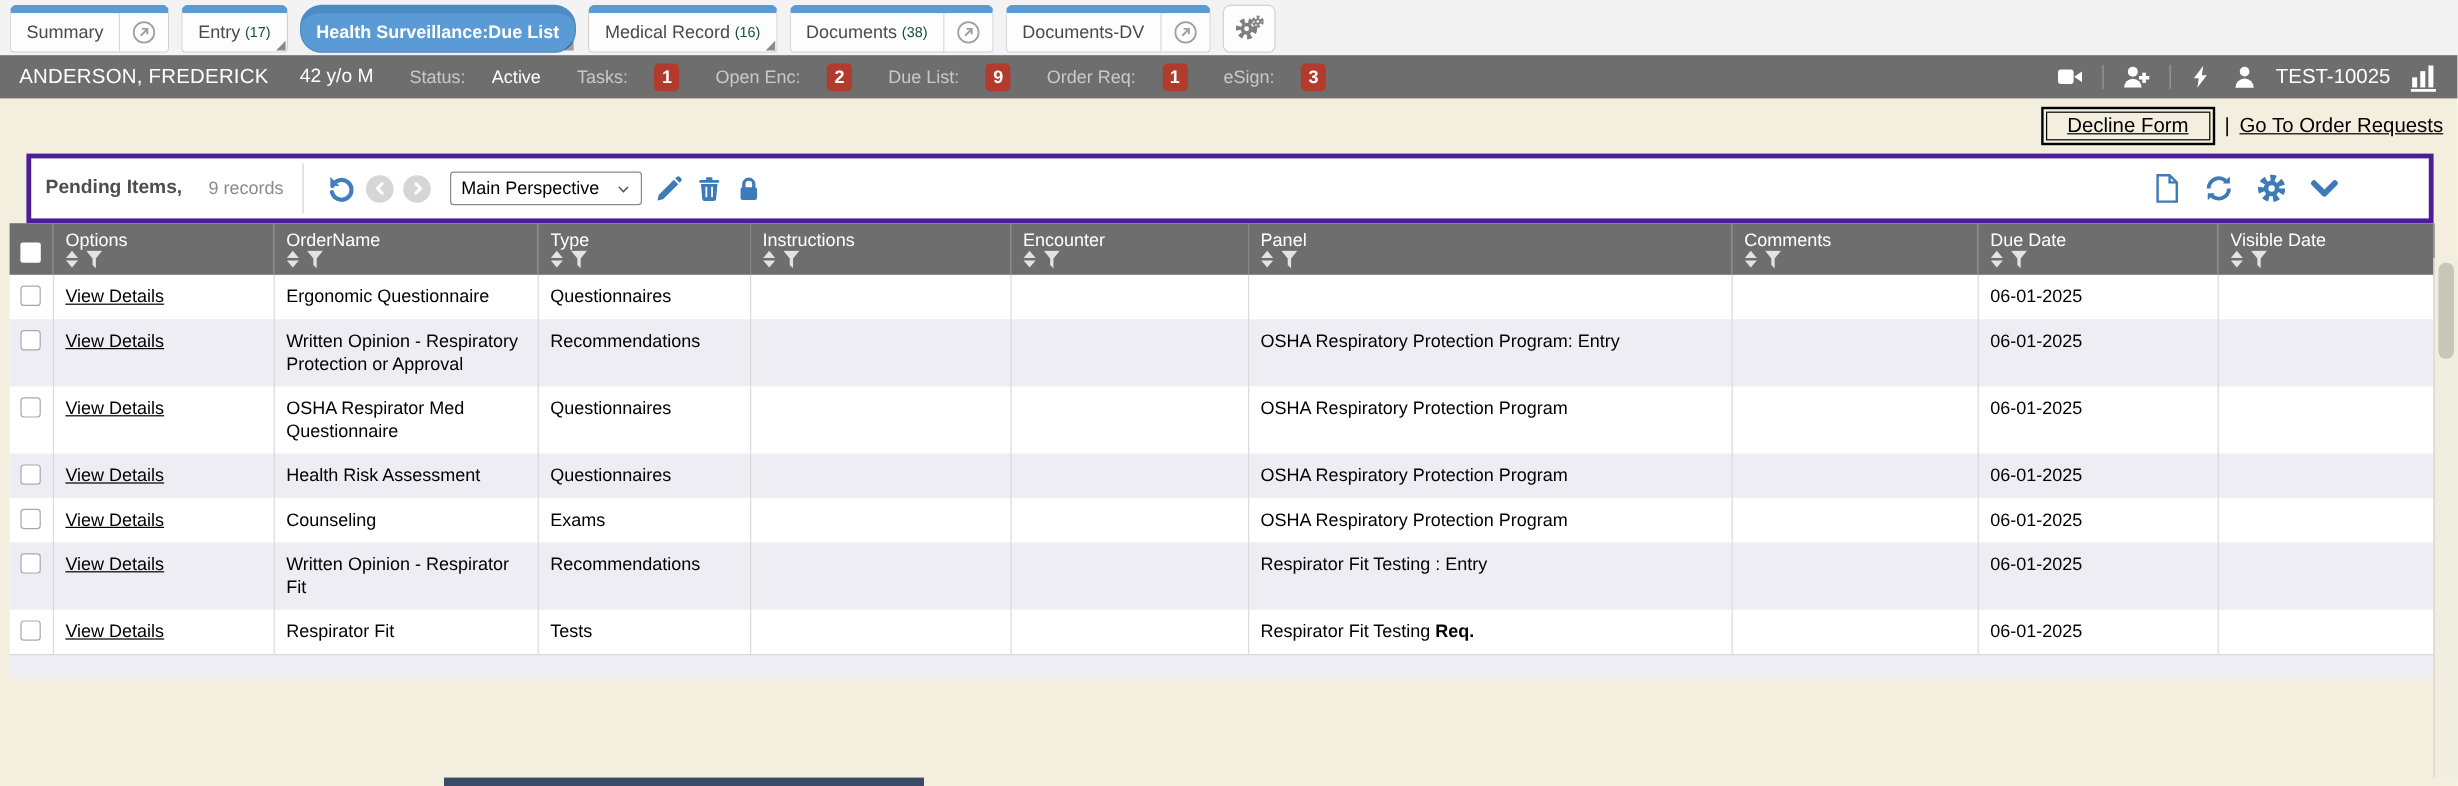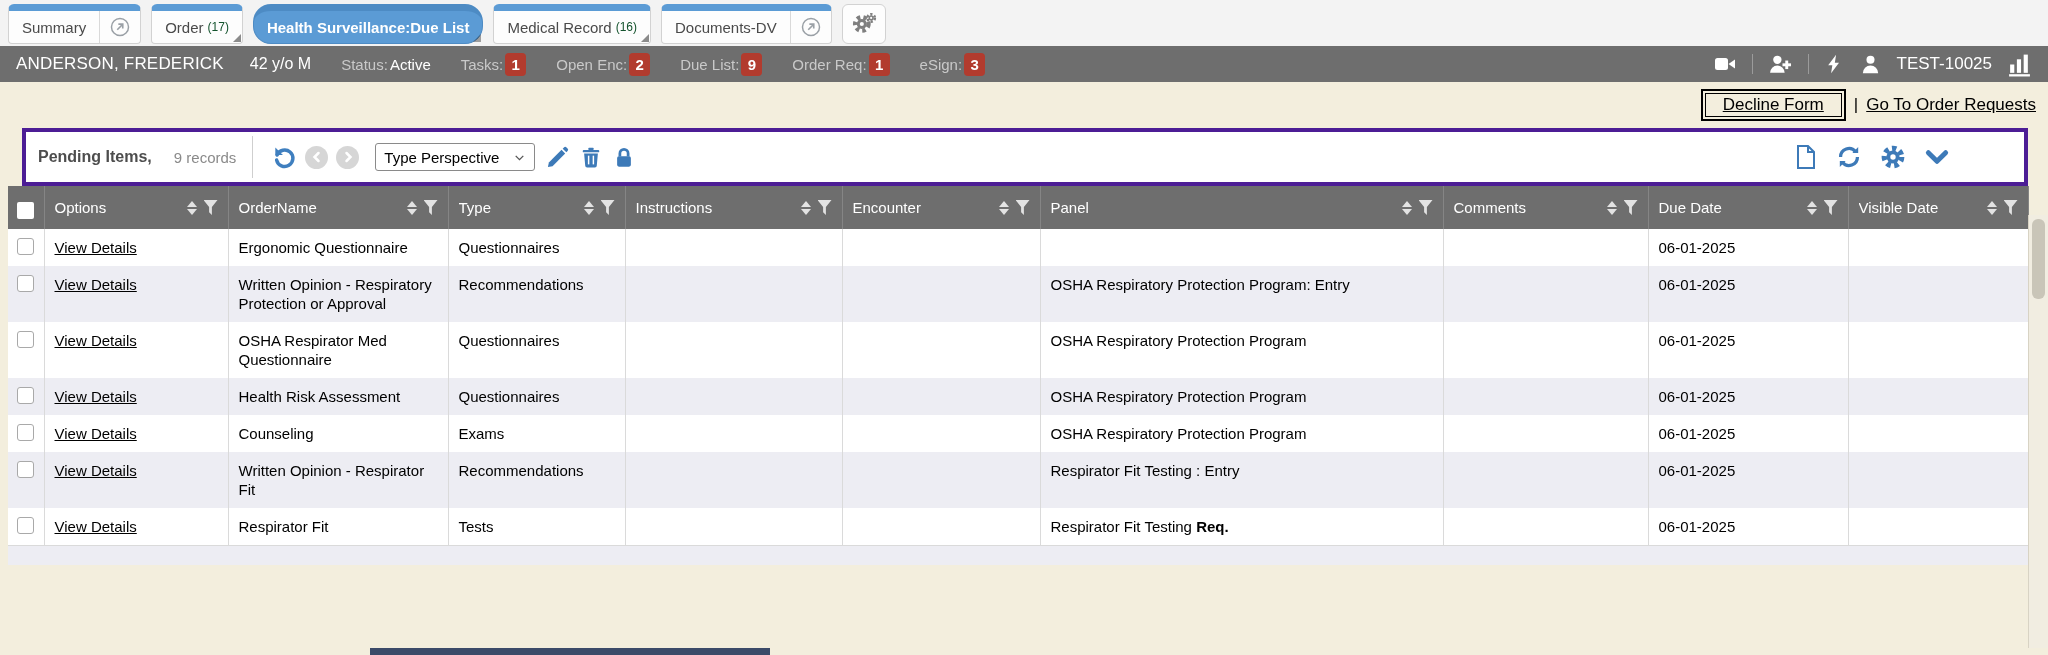--- a/index.html
+++ b/index.html
@@ -19,21 +19,21 @@
           border-left:8px solid transparent; border-bottom:8px solid #8b8b8b; }
   .tab.active .fold { border-bottom-color:rgba(0,0,0,.35); }
   .gearsbtn { background:#fdfdfd; border:1px solid #d2d2d2; border-radius:6px; height:40px; width:44px;
               display:flex; align-items:center; justify-content:center; cursor:pointer; }
 
   
   .banner { background:#6e6e6e; height:36px; display:flex; align-items:center; color:#fff;
             font-size:15px; padding:18px 16px; }
   .banner .name { font-size:17px; letter-spacing:.2px; }
   .banner .agesex { margin-left:26px; font-size:16px; }
-  .banner .grp { margin-left:30px; display:flex; align-items:center; gap:2px; white-space:nowrap; }
+  .banner .grp { margin-left:30px; display:flex; align-items:center; gap:22px; white-space:nowrap; }
   .banner .k { color:#c9c9c9; }
   .badge { background:#b23b2e; border-radius:4px; min-width:21px; height:23px; padding:0 5px;
            display:inline-flex; align-items:center; justify-content:center; font-weight:bold; font-size:15px; }
   .banner .right { margin-left:auto; display:flex; align-items:center; gap:15px; }
   .vdiv { width:1px; height:20px; background:#9b9b9b; }
   .banner .pid { font-size:17px; }
   .iconbtn { display:flex; align-items:center; cursor:pointer; }
 
   
   .linkrow { height:46px; display:flex; align-items:center; justify-content:flex-end;
@@ -56,21 +56,21 @@
            width:160px; display:flex; align-items:center; justify-content:space-between;
            padding:0 8px; font-size:15px; cursor:pointer; }
   .tool-ic { margin-left:11px; cursor:pointer; display:flex; }
   .toolbar .rgt { margin-left:auto; display:flex; align-items:center; gap:18px; padding-right:62px; }
   .toolbar .rgt > * { cursor:pointer; display:flex; }
 
   
   table { border-collapse:collapse; table-layout:fixed; width:2020px; background:#fff; }
   thead th { background:#6e6e6e; color:#fff; font-weight:normal; font-size:15px; height:43px;
              text-align:left; padding:0 10px; border-right:1px solid #858585; cursor:pointer; }
-  thead th .hwrap { display:flex; align-items:center; }
+  thead th .hwrap { display:flex; align-items:flex-start;flex-direction:column; }
   thead th .hlbl { flex:1; white-space:nowrap; overflow:hidden; }
   .hicons { display:flex; align-items:center; gap:7px; }
   .sort { display:inline-flex; flex-direction:column; gap:2px; }
   .sort i { display:block; width:0; height:0; border-left:5px solid transparent; border-right:5px solid transparent; }
   .sort .up { border-bottom:6px solid #e3e3e3; }
   .sort .down { border-top:6px solid #e3e3e3; }
   .funnel { width:14px; height:15px; background:#e3e3e3;
             clip-path:polygon(0 0,100% 0,60% 46%,60% 100%,40% 82%,40% 46%); }
   tbody td { vertical-align:top; font-size:15px; line-height:19px; padding:9px 10px;
              border-right:1px solid #dadada; color:#000; word-wrap:break-word; }
@@ -96,35 +96,47 @@
     <span class="lbl">Summary</span>
     <span class="ext">
       <svg width="22" height="22" viewBox="0 0 24 24" fill="none" stroke="#9aa0a6" stroke-width="1.6">
           <circle cx="12" cy="12" r="9.3"></circle>
           <path d="M9 15l6-6M10.2 8.8h4.8v4.8" stroke-width="1.8"></path>
         </svg>
     </span>
   </div>
   <div class="tab">
     <span class="lbl">
-        <span>Order</span>
+        <span>Entry</span>
         <span class="cnt">(17)</span>
       </span>
     <span class="fold"></span>
   </div>
   <div class="tab active">
     <span class="lbl">Health Surveillance:Due List</span>
     <span class="fold"></span>
   </div>
   <div class="tab">
     <span class="lbl">
         <span>Medical Record</span>
         <span class="cnt">(16)</span>
       </span>
     <span class="fold"></span>
+  </div>
+  <div class="tab">
+    <span class="lbl">
+        <span>Documents</span>
+        <span class="cnt">(38)</span>
+      </span>
+    <span class="ext">
+      <svg width="22" height="22" viewBox="0 0 24 24" fill="none" stroke="#9aa0a6" stroke-width="1.6">
+          <circle cx="12" cy="12" r="9.3"></circle>
+          <path d="M9 15l6-6M10.2 8.8h4.8v4.8" stroke-width="1.8"></path>
+        </svg>
+    </span>
   </div>
   <div class="tab">
     <span class="lbl">Documents-DV</span>
     <span class="ext">
       <svg width="22" height="22" viewBox="0 0 24 24" fill="none" stroke="#9aa0a6" stroke-width="1.6">
           <circle cx="12" cy="12" r="9.3"></circle>
           <path d="M9 15l6-6M10.2 8.8h4.8v4.8" stroke-width="1.8"></path>
         </svg>
     </span>
   </div>
@@ -235,21 +247,21 @@
       <svg width="12" height="12" viewBox="0 0 24 24" fill="none" stroke="#fff" stroke-width="5" stroke-linecap="round">
           <path d="M15 4 7 12l8 8"></path>
         </svg>
     </span>
     <span class="circlebtn">
       <svg width="12" height="12" viewBox="0 0 24 24" fill="none" stroke="#fff" stroke-width="5" stroke-linecap="round">
           <path d="M9 4l8 8-8 8"></path>
         </svg>
     </span>
     <span class="persp">
-      <span>Type Perspective</span>
+      <span>Main Perspective</span>
       <span style="display:flex">
         <svg width="13" height="13" viewBox="0 0 24 24" fill="none" stroke="#555" stroke-width="2.4">
             <path d="M5 9l7 7 7-7"></path>
           </svg>
       </span>
     </span>
     <span class="tool-ic">
       <svg width="23" height="23" viewBox="0 0 24 24" fill="#3d7ab8">
           <path d="M3 17.2 2 22l4.8-1L20 7.8 16.2 4z"></path>
           <path d="M17.4 2.8l3.8 3.8 1.3-1.3a1.9 1.9 0 0 0 0-2.7l-1.1-1.1a1.9 1.9 0 0 0-2.7 0z"></path>

